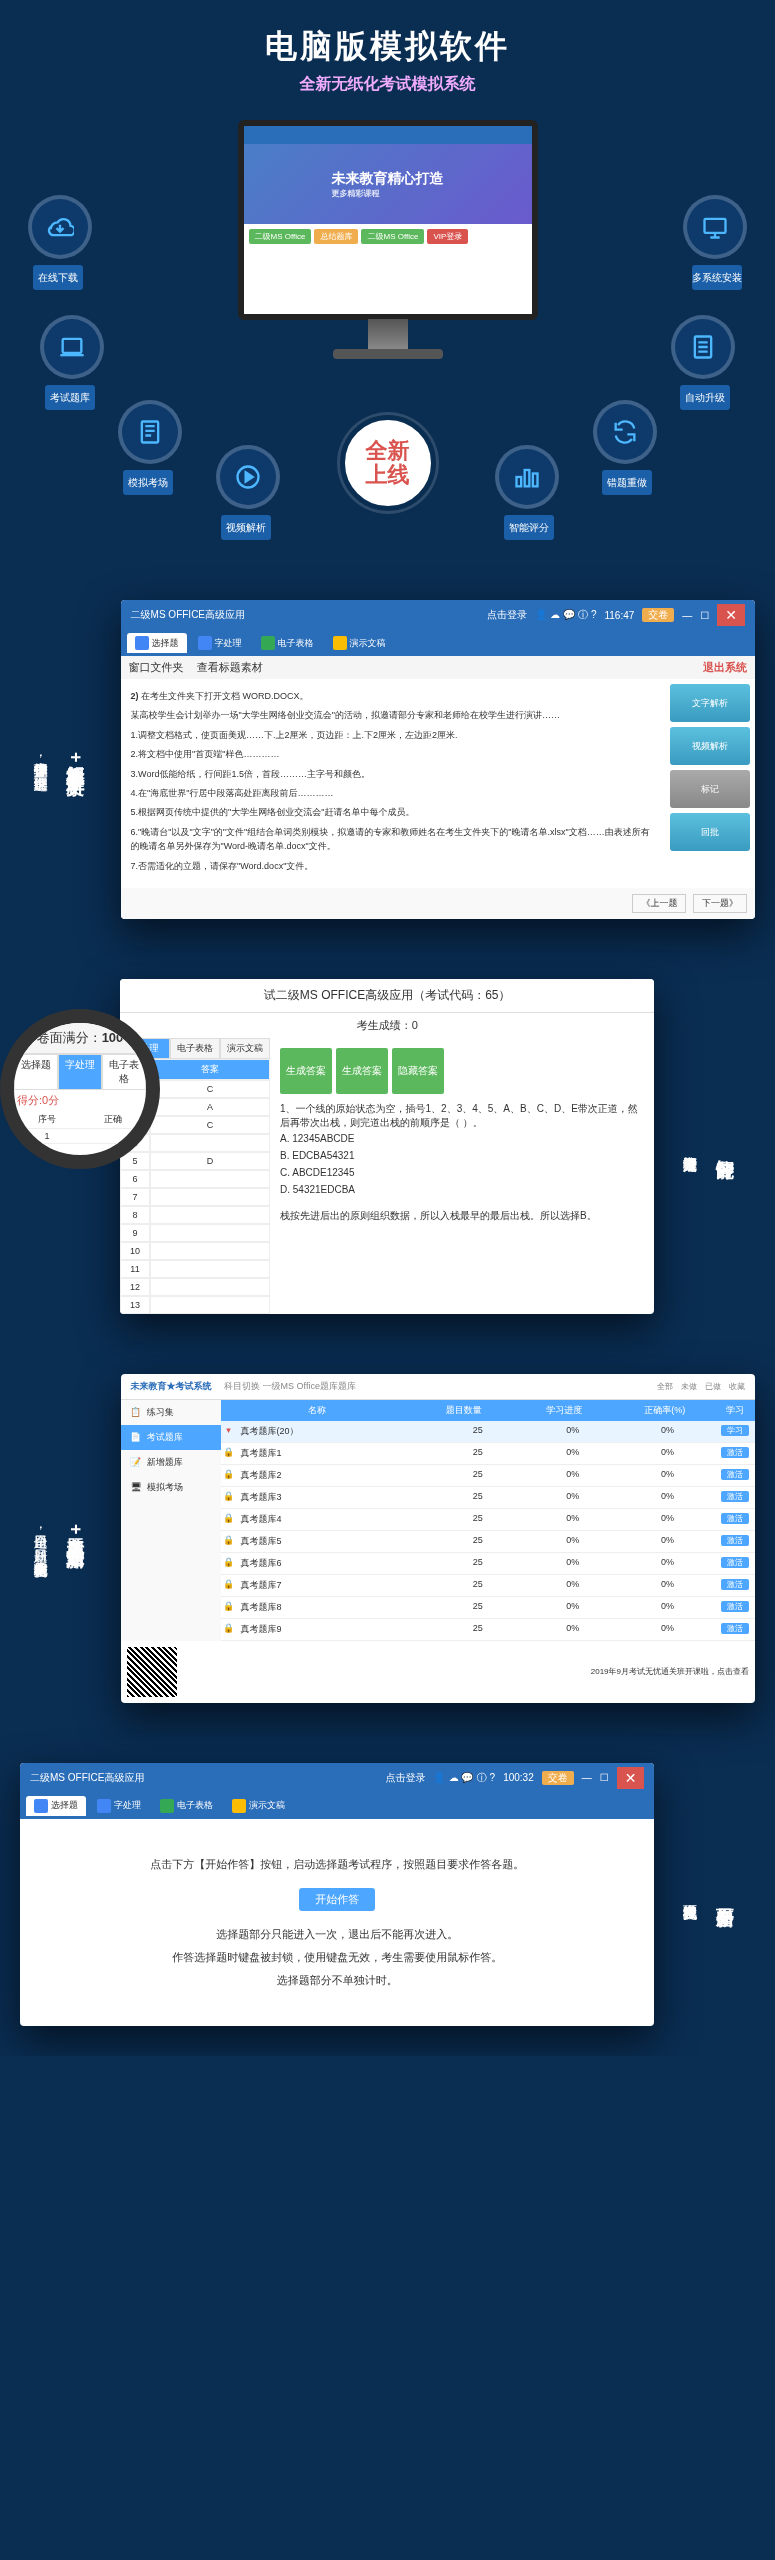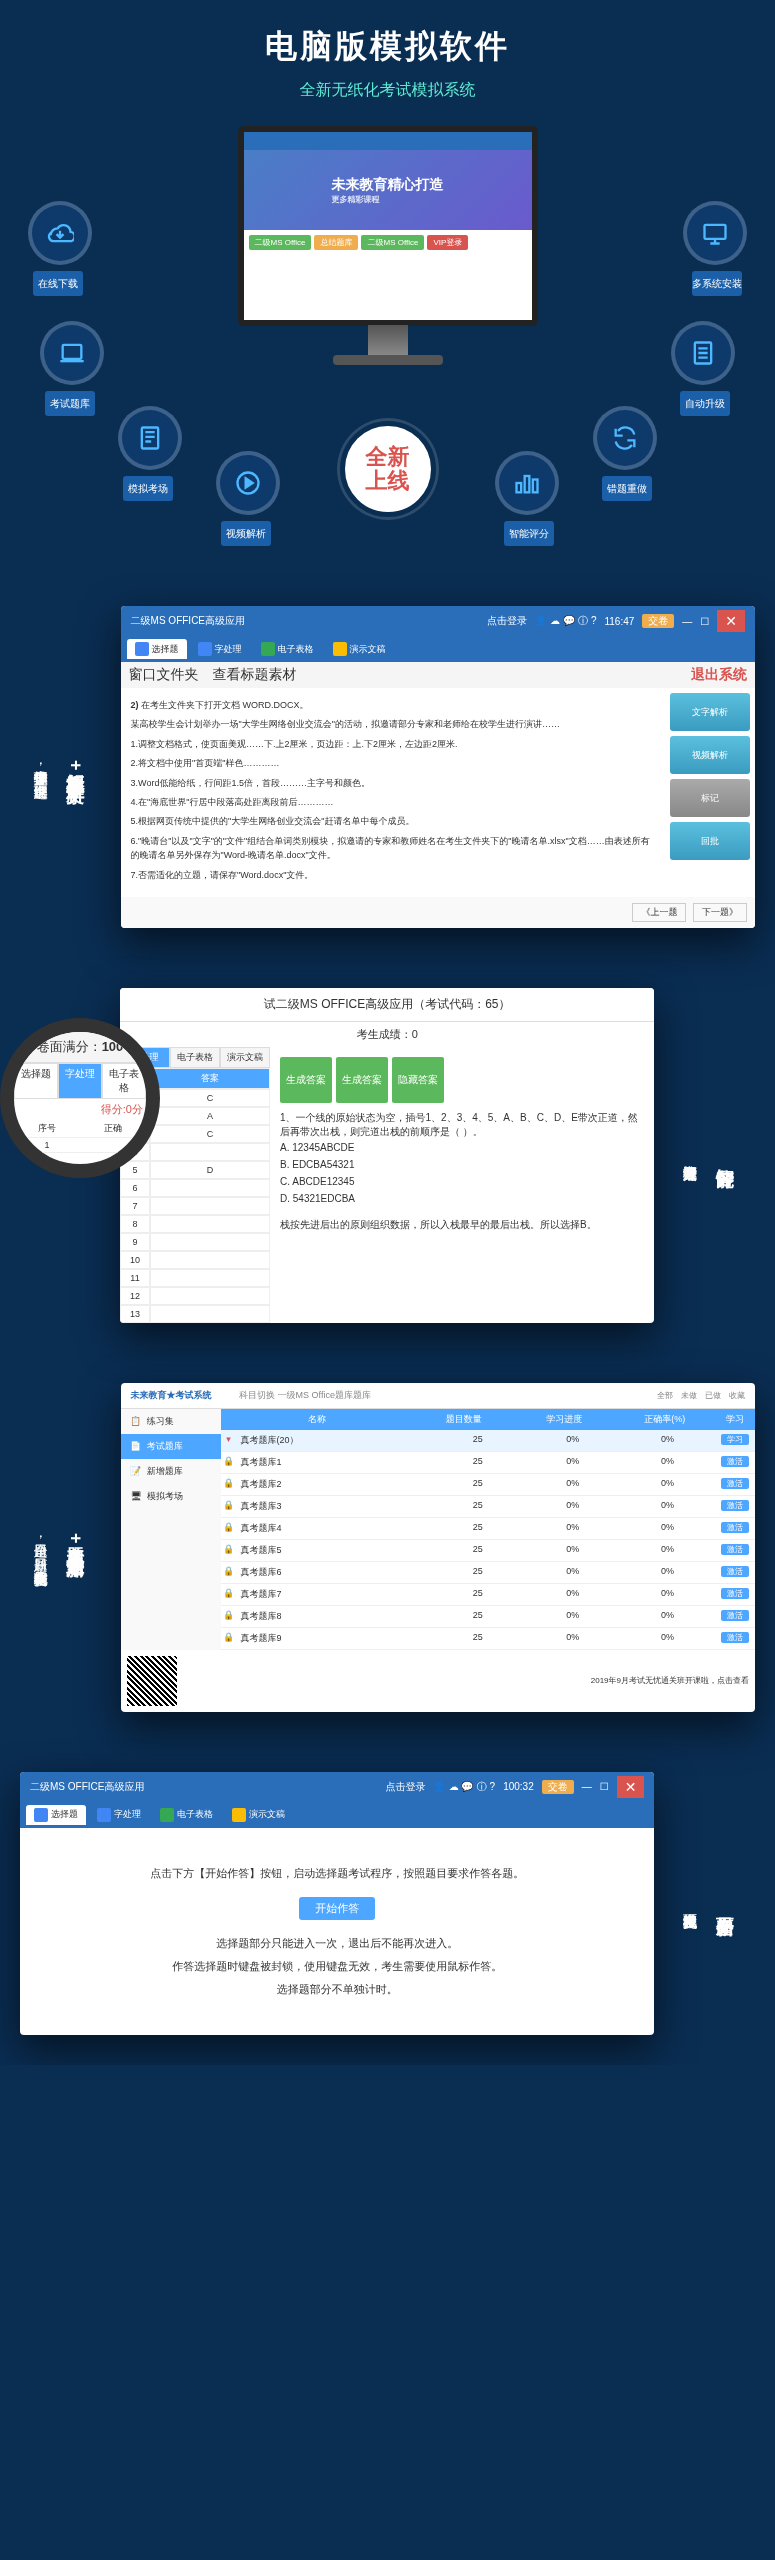--- a/index.html
+++ b/index.html
@@ -1,19 +1,19 @@
 <!DOCTYPE html>
 <html><head>
 <meta charset="utf-8">
 <style>
 *{margin:0;padding:0;box-sizing:border-box;font-family:"Microsoft YaHei",sans-serif}
 body{background:#0a2d52;width:775px;color:#333}
 .header{text-align:center;padding:25px 0 15px}
 .header h1{color:#fff;font-size:32px;letter-spacing:3px;font-weight:bold}
-.header h2{color:#5eead4;font-size:16px;font-weight:normal;margin-top:11px}
+.header h2{color:#f0abfc;font-size:16px;font-weight:bold;margin-top:5px}
 .hero{position:relative;height:460px}
 .monitor{position:absolute;left:50%;top:10px;transform:translateX(-50%);width:300px;height:200px;background:#222;border:6px solid #222;border-radius:6px}
 .monitor-screen{background:#fff;width:100%;height:100%;overflow:hidden}
 .monitor-topbar{background:#2a6db8;height:18px;font-size:7px;color:#fff;padding:2px 5px}
 .monitor-banner{background:linear-gradient(135deg,#4a7ec7,#6a5acd);height:80px;display:flex;align-items:center;justify-content:center;font-size:14px;color:#fff;font-weight:bold}
 .monitor-tags{display:flex;gap:3px;padding:5px}
 .monitor-tags span{padding:2px 6px;font-size:8px;color:#fff;border-radius:2px}
 .tag-green{background:#5cb85c}
 .tag-orange{background:#f0ad4e}
 .tag-red{background:#d9534f}
@@ -39,38 +39,38 @@
 
 .s1-top{background:#2a6db8;height:30px;display:flex;align-items:center;justify-content:space-between;padding:0 10px;color:#fff;font-size:10px}
 .s1-top-r{display:flex;align-items:center;gap:8px}
 .s1-submit{background:#f0ad4e;padding:0 6px;border-radius:2px}
 .s1-close{background:#d9534f;padding:3px 8px;font-size:14px}
 .s1-tabs{background:#2a6db8;display:flex;gap:3px;padding:3px 6px}
 .s1-tab{padding:3px 8px;font-size:9px;color:#fff;border-radius:3px 3px 0 0;display:flex;align-items:center;gap:3px}
 .s1-tab.active{background:#fff;color:#333}
 .tab-icon{width:14px;height:14px;border-radius:2px;display:inline-block}
 .ti-blue{background:#4285f4}.ti-green{background:#34a853}.ti-orange{background:#fbbc04}
-.s1-buttons{background:#f5f5f5;padding:4px 8px;display:flex;justify-content:space-between;font-size:14px}
+.s1-buttons{background:#f5f5f5;padding:4px 8px;display:flex;justify-content:space-between;font-size:11px}
 .s1-exit{color:#d9534f;font-weight:bold}
 .s1-body{display:flex}
 .s1-content{flex:1;padding:10px;font-size:9px;line-height:1.6}
 .s1-content p{margin-bottom:5px}
 .s1-side{width:90px;background:#fff;padding:5px;display:flex;flex-direction:column;gap:5px}
 .s1-side-btn{height:38px;background:linear-gradient(#5bc0de,#3a9bc0);color:#fff;font-size:9px;display:flex;align-items:center;justify-content:center;border-radius:3px}
 .s1-side-btn.alt{background:linear-gradient(#aaa,#888)}
 .s1-foot{padding:6px;text-align:right;font-size:9px;background:#f9f9f9}
 .s1-nav{display:inline-block;padding:2px 8px;border:1px solid #ccc;margin:0 2px}
 
 .s2{position:relative}
 .magnifier{position:absolute;left:-20px;top:30px;width:160px;height:160px;border-radius:50%;background:#fff;border:14px solid #333;z-index:10;overflow:hidden;display:flex;flex-direction:column}
 .mag-header{background:#f5f5f5;padding:6px;font-size:13px;text-align:center;border-bottom:1px solid #ddd}
 .mag-tabs{display:flex;font-size:10px}
 .mag-tabs div{flex:1;padding:3px;text-align:center;border:1px solid #ddd}
 .mag-tabs .act{background:#4da6ff;color:#fff}
-.mag-score{color:#d9534f;font-size:11px;padding:3px;text-align:right}
+.mag-score{color:#d9534f;font-size:11px;padding:3px;text-align:left}
 .mag-row{display:flex;font-size:9px;border-bottom:1px solid #eee}
 .mag-row div{flex:1;padding:2px;text-align:center}
 .s2-card{margin-left:100px}
 .s2-head{background:#fff;padding:8px;font-size:12px;display:flex;justify-content:center;border-bottom:1px solid #ddd}
 .s2-sub{text-align:center;padding:5px;font-size:11px}
 .s2-body{display:flex}
 .s2-left{width:150px}
 .s2-tabs{display:flex;font-size:9px;background:#f5f5f5}
 .s2-tabs div{flex:1;padding:3px;text-align:center;border:1px solid #ddd}
 .s2-tabs .act{background:#4da6ff;color:#fff}
@@ -387,21 +387,21 @@
 
 <div class="section">
   <div class="vtext">
     <div class="vtitle">真考题库+新增题库</div>
     <div>题目全，题目新，根据变化及时调整</div>
   </div>
   <div class="ss-card">
     <div class="s3-head">
       <div>
         <span class="s3-logo">未来教育★考试系统</span>
-        <span style="margin-left:25px;color:#888">科目切换  一级MS Office题库题库</span>
+        <span style="margin-left:10px;color:#888">科目切换  一级MS Office题库题库</span>
       </div>
       <div class="s3-filters">
         <span>全部</span>
         <span>未做</span>
         <span>已做</span>
         <span>收藏</span>
       </div>
     </div>
     <div class="s3-body">
       <div class="s3-side">

